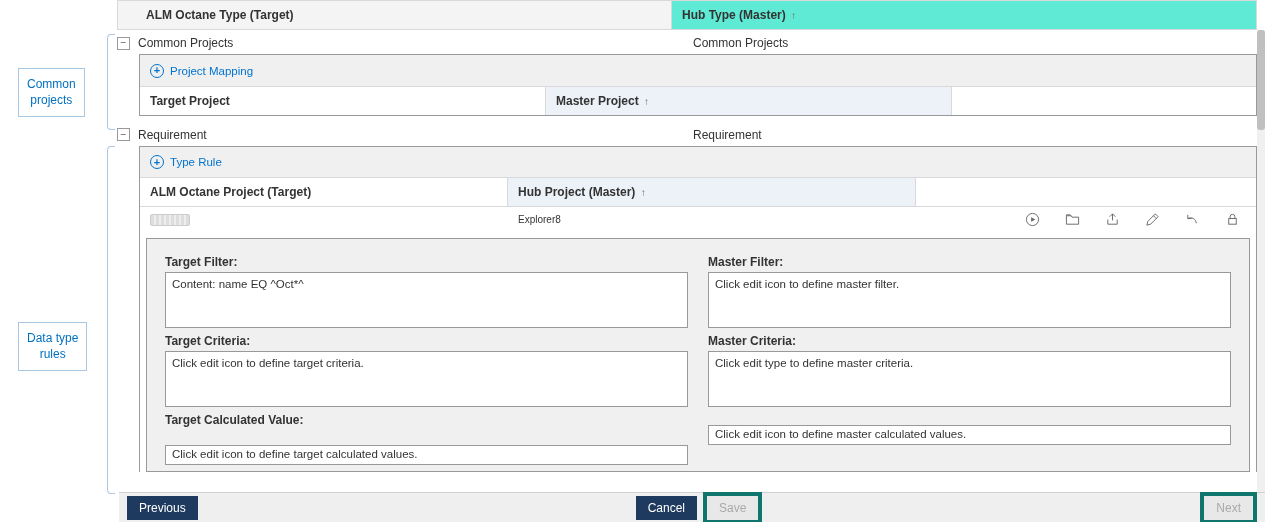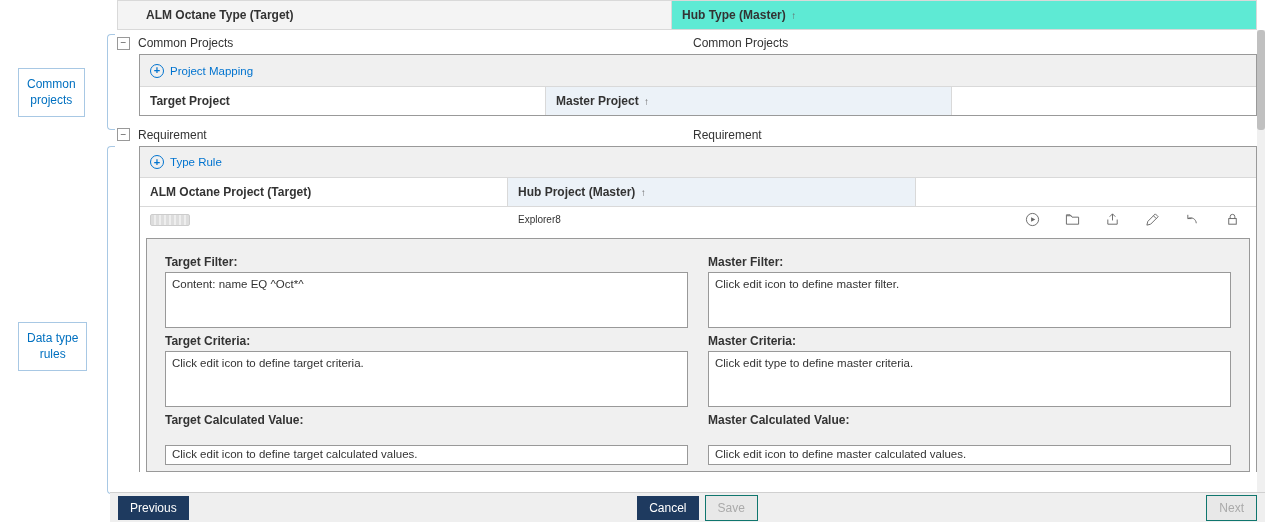--- a/index.html
+++ b/index.html
@@ -198,40 +198,40 @@
       color: #333;
     }
     .detail-box.short {
       height: 20px;
       padding: 2px 6px;
       overflow: hidden;
       margin-top: 18px;
     }
     .footer {
       position: absolute;
-      left: 110px;
+      left: 119px;
       right: 0;
       bottom: 0;
       height: 30px;
       background: #efefef;
       border-top: 1px solid #d0d0d0;
       display: flex;
       align-items: center;
       padding: 0 8px;
     }
     .footer-spacer { flex: 1; }
     .btn {
       padding: 5px 12px;
       font-size: 12px;
       border: none;
       cursor: pointer;
       margin-right: 6px;
     }
     .btn-primary { background: #1e3a5f; color: #fff; }
-    .btn-disabled { background: #e8e8e8; color: #aaa; border: 1px solid #0f766e; cursor: default;}
+    .btn-disabled { background: #e8e8e8; color: #aaa; border: 4px solid #0f766e; cursor: default;}
     .redacted {
       display: inline-block;
       width: 40px;
       height: 12px;
       background: repeating-linear-gradient(90deg, #ddd, #ddd 3px, #eee 3px, #eee 5px);
       border: 1px solid #ccc;
       border-radius: 2px;
       filter: blur(0.5px);
     }
   </style>
@@ -375,21 +375,20 @@
           <div class="detail-label">Master Criteria:</div>
           <div class="detail-box">Click edit type to define master criteria.</div>
         </div>
       </div>
       <div class="detail-row">
         <div class="detail-col">
           <div class="detail-label">Target Calculated Value:</div>
           <div class="detail-box short">Click edit icon to define target calculated values.</div>
         </div>
         <div class="detail-col">
-          <div class="detail-label">Master Calculated Value:</div>
           <div class="detail-box short">Click edit icon to define master calculated values.</div>
         </div>
       </div>
     </div>
   </div>
 
 </div>
 
 <div class="scroll-track">
   <div class="scroll-thumb"></div>

